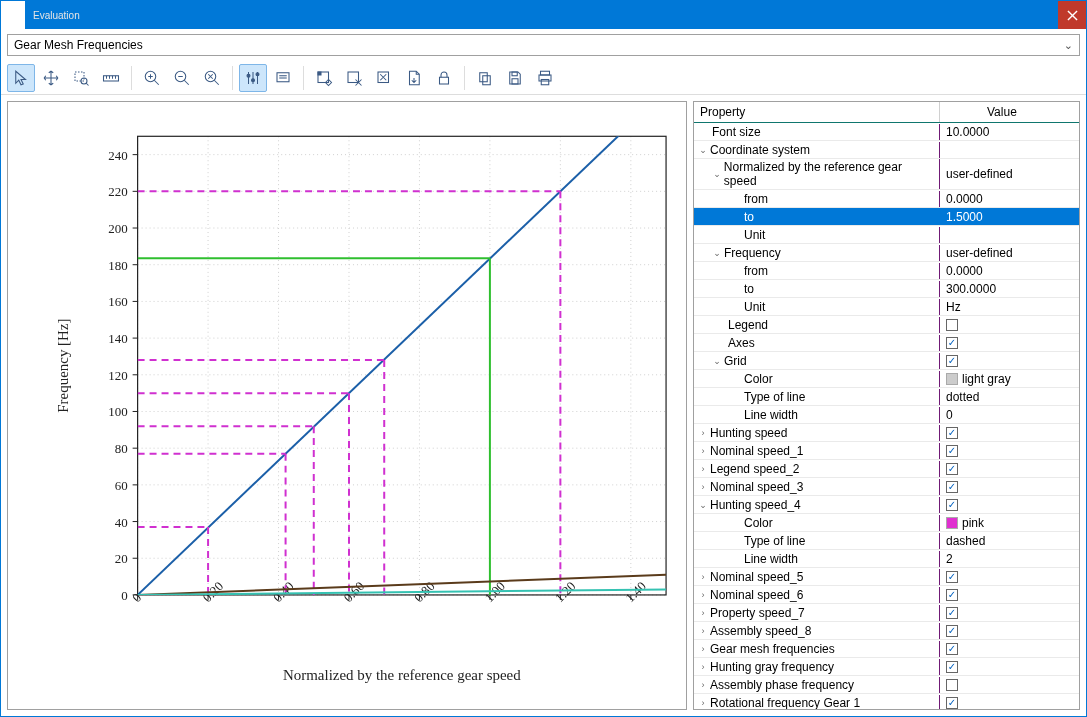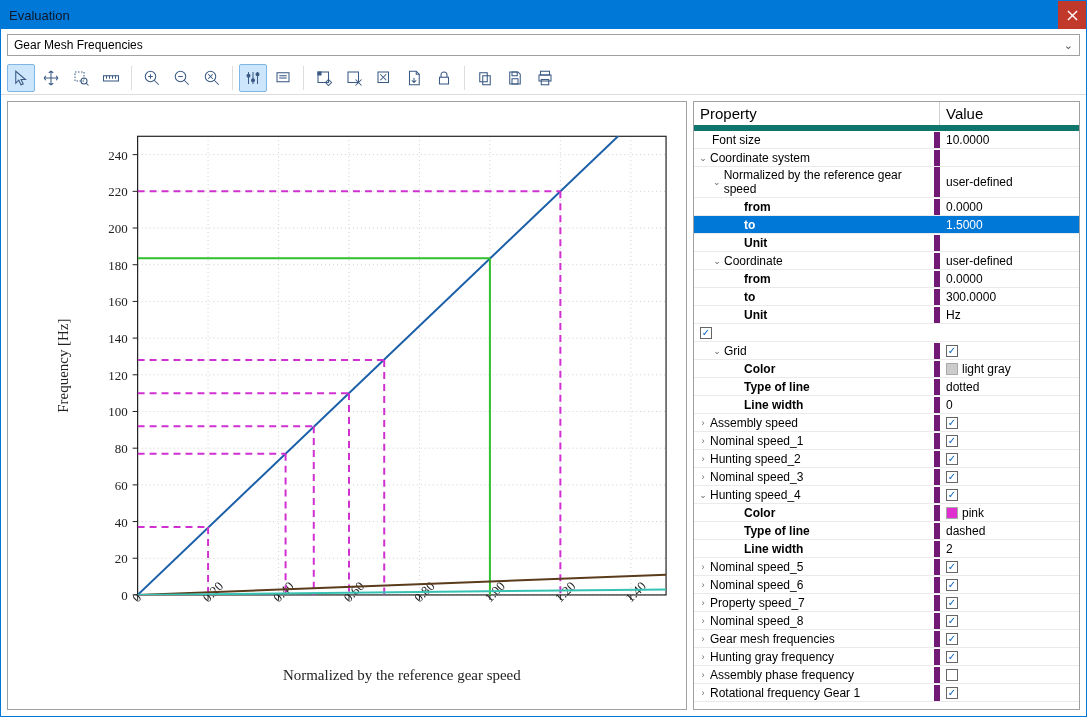--- a/index.html
+++ b/index.html
@@ -1,44 +1,44 @@
 <!DOCTYPE html>
 <html><head>
 <meta charset="utf-8">
 <style>
 * { box-sizing: border-box; margin: 0; padding: 0; }
 body { font-family: "Segoe UI", Tahoma, sans-serif; font-size: 12px; background: #fff; overflow: hidden; }
 .window { width: 1087px; height: 717px; display: flex; flex-direction: column; border: 1px solid #0078d7; }
-.titlebar { height: 28px; background: #0078d7; color: #0f172a; display: flex; align-items: center; padding: 0 8px; font-size: 13px; }
+.titlebar { height: 28px; background: #0078d7; color: #e5e5e5; display: flex; align-items: center; padding: 0 8px; font-size: 10px; margin-left: 24px; }
 .titlebar .title { flex: 1; }
 .closebtn { width: 28px; height: 28px; background: #c0392b; color: #fff; display: flex; align-items: center; justify-content: center; cursor: pointer; margin-right: -8px; }
 .dropdown { margin: 5px 6px; height: 22px; border: 1px solid #a0a0a0; display: flex; align-items: center; padding: 0 6px; font-size: 12px; background: #fff; position: relative; }
 .dropdown::after { content: "⌄"; position: absolute; right: 6px; color: #555; font-size: 11px; }
 .toolbar { height: 34px; display: flex; align-items: center; padding: 2px 6px; gap: 2px; border-bottom: 1px solid #ddd; }
 .tbtn { width: 28px; height: 28px; border: 1px solid transparent; border-radius: 2px; display: flex; align-items: center; justify-content: center; cursor: pointer; }
 .tbtn.active { background: #cde6fb; border: 1px solid #7eb6e8; }
 .tbtn svg { width: 18px; height: 18px; stroke: #3b5a84; fill: none; stroke-width: 1.4; }
 .tsep { width: 1px; height: 24px; background: #ddd; margin: 0 4px; }
 .content { flex: 1; display: flex; gap: 6px; padding: 6px; overflow: hidden; }
 .chartbox { flex: 0 0 680px; border: 1px solid #a0a0a0; position: relative; background: #fff; }
 .props { flex: 1; border: 1px solid #a0a0a0; overflow-y: auto; }
-.phead { display: flex; border-bottom: 6px solid #0f766e; font-size: 15px; }
+.phead { display: flex; border-bottom: 1px solid #0f766e; font-size: 12px; gap: 41px; }
 .phead > div { padding: 3px 6px; }
 .pcol1 { flex: 0 0 246px; border-right: 1px solid #d0d0d0; }
 .pcol2 { flex: 1; }
 .prow { display: flex; border-bottom: 1px solid #eaeaea; font-size: 12px; min-height: 18px; align-items: center; }
 .prow.sel { background: #0078d7; color: #fff; }
-.prow .k { flex: 0 0 246px; border-right: 6px solid #701a75; padding: 1px 4px; display: flex; align-items: center; gap: 2px; }
+.prow .k { flex: 0 0 246px; border-right: 1px solid #701a75; padding: 1px 4px; display: flex; align-items: center; gap: 2px; }
 .prow.sel .k { border-right: 1px solid #0078d7; }
 .prow .v { flex: 1; padding: 1px 6px; display: flex; align-items: center; gap: 4px; }
 .caret { width: 10px; display: inline-block; text-align: center; color: #666; font-size: 9px; cursor: pointer; }
 .ind0 { padding-left: 4px !important; }
 .ind1 { padding-left: 18px !important; }
 .ind2 { padding-left: 34px !important; }
-.ind3 { padding-left: 50px !important; font-weight: bold; }
+.ind3 { padding-left: 50px !important; }
 .chk { width: 12px; height: 12px; border: 1px solid #666; display: inline-flex; align-items: center; justify-content: center; font-size: 10px; color: #0060c0; background: #fff; }
 .swatch { width: 12px; height: 12px; display: inline-block; border: 1px solid #aaa; }
 .axis-label { font: 15px "Segoe UI"; fill: #222; }
 .tick-label { font: 13px "Segoe UI"; fill: #222; }
 .grid-line { stroke: #d0d0d0; stroke-dasharray: 1 3; }
 </style>
 </head>
 <body>
 
 <div class="window">
@@ -323,21 +323,21 @@
           <div class="k ind3">
             <span>Unit</span>
           </div>
           <div class="v">
             <span></span>
           </div>
         </div>
       <div class="prow">
           <div class="k ind1">
             <span class="caret">⌄</span>
-            <span>Coordinate</span>
+            <span>Frequency</span>
           </div>
           <div class="v">
             <span>user-defined</span>
           </div>
         </div>
       <div class="prow">
           <div class="k ind3">
             <span>from</span>
           </div>
           <div class="v">
@@ -354,20 +354,31 @@
         </div>
       <div class="prow">
           <div class="k ind3">
             <span>Unit</span>
           </div>
           <div class="v">
             <span>Hz</span>
           </div>
         </div>
       <div class="prow">
+          <div class="k ind2">
+            <span>Legend</span>
+          </div>
+          <div class="v">
+            <span class="chk"></span>
+          </div>
+        </div>
+      <div class="prow">
+          <div class="k ind2">
+            <span>Axes</span>
+          </div>
           <div class="v">
             <span class="chk">✓</span>
           </div>
         </div>
       <div class="prow">
           <div class="k ind1">
             <span class="caret">⌄</span>
             <span>Grid</span>
           </div>
           <div class="v">
@@ -395,39 +406,39 @@
           <div class="k ind3">
             <span>Line width</span>
           </div>
           <div class="v">
             <span>0</span>
           </div>
         </div>
       <div class="prow">
           <div class="k ind0">
             <span class="caret">›</span>
-            <span>Assembly speed</span>
+            <span>Hunting speed</span>
           </div>
           <div class="v">
             <span class="chk">✓</span>
           </div>
         </div>
       <div class="prow">
           <div class="k ind0">
             <span class="caret">›</span>
             <span>Nominal speed_1</span>
           </div>
           <div class="v">
             <span class="chk">✓</span>
           </div>
         </div>
       <div class="prow">
           <div class="k ind0">
             <span class="caret">›</span>
-            <span>Hunting speed_2</span>
+            <span>Legend speed_2</span>
           </div>
           <div class="v">
             <span class="chk">✓</span>
           </div>
         </div>
       <div class="prow">
           <div class="k ind0">
             <span class="caret">›</span>
             <span>Nominal speed_3</span>
           </div>
@@ -492,21 +503,21 @@
             <span class="caret">›</span>
             <span>Property speed_7</span>
           </div>
           <div class="v">
             <span class="chk">✓</span>
           </div>
         </div>
       <div class="prow">
           <div class="k ind0">
             <span class="caret">›</span>
-            <span>Nominal speed_8</span>
+            <span>Assembly speed_8</span>
           </div>
           <div class="v">
             <span class="chk">✓</span>
           </div>
         </div>
       <div class="prow">
           <div class="k ind0">
             <span class="caret">›</span>
             <span>Gear mesh frequencies</span>
           </div>

